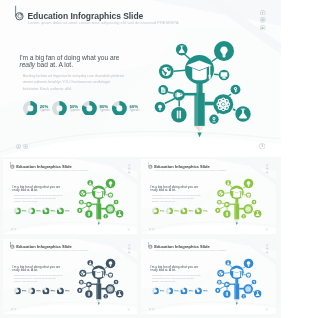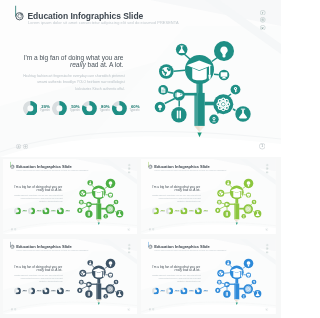--- a/index.html
+++ b/index.html
@@ -1,19 +1,19 @@
 <!DOCTYPE html>
 <html><head>
 <meta charset="utf-8">
 <title>Education Infographics Slide</title>
 <style>
   html,body{margin:0;padding:0;}
   body{width:281px;height:318px;background:#ffffff;
        font-family:"Liberation Sans",sans-serif;overflow:hidden;}
-  .page{position:relative;width:281px;height:318px;background:#f7f8f8;overflow:hidden;text-align:right;}
+  .page{position:relative;width:281px;height:318px;background:#f7f8f8;overflow:hidden;}
 
   
   .hero{position:absolute;left:0;top:0;width:281px;height:157px;background:#fff;overflow:hidden;}
   .hero-bg{position:absolute;inset:0;overflow:hidden;}
   .hero-bg svg{display:block;width:281px;height:157px;}
 
   
   .hdr{position:absolute;left:0;top:0;width:281px;height:26px;}
   .hdr-logo{position:absolute;left:9.2px;top:5.2px;width:16px;height:18px;}
   .hdr-title{position:absolute;left:27.5px;top:11.0px;font-size:8.5px;font-weight:bold;

